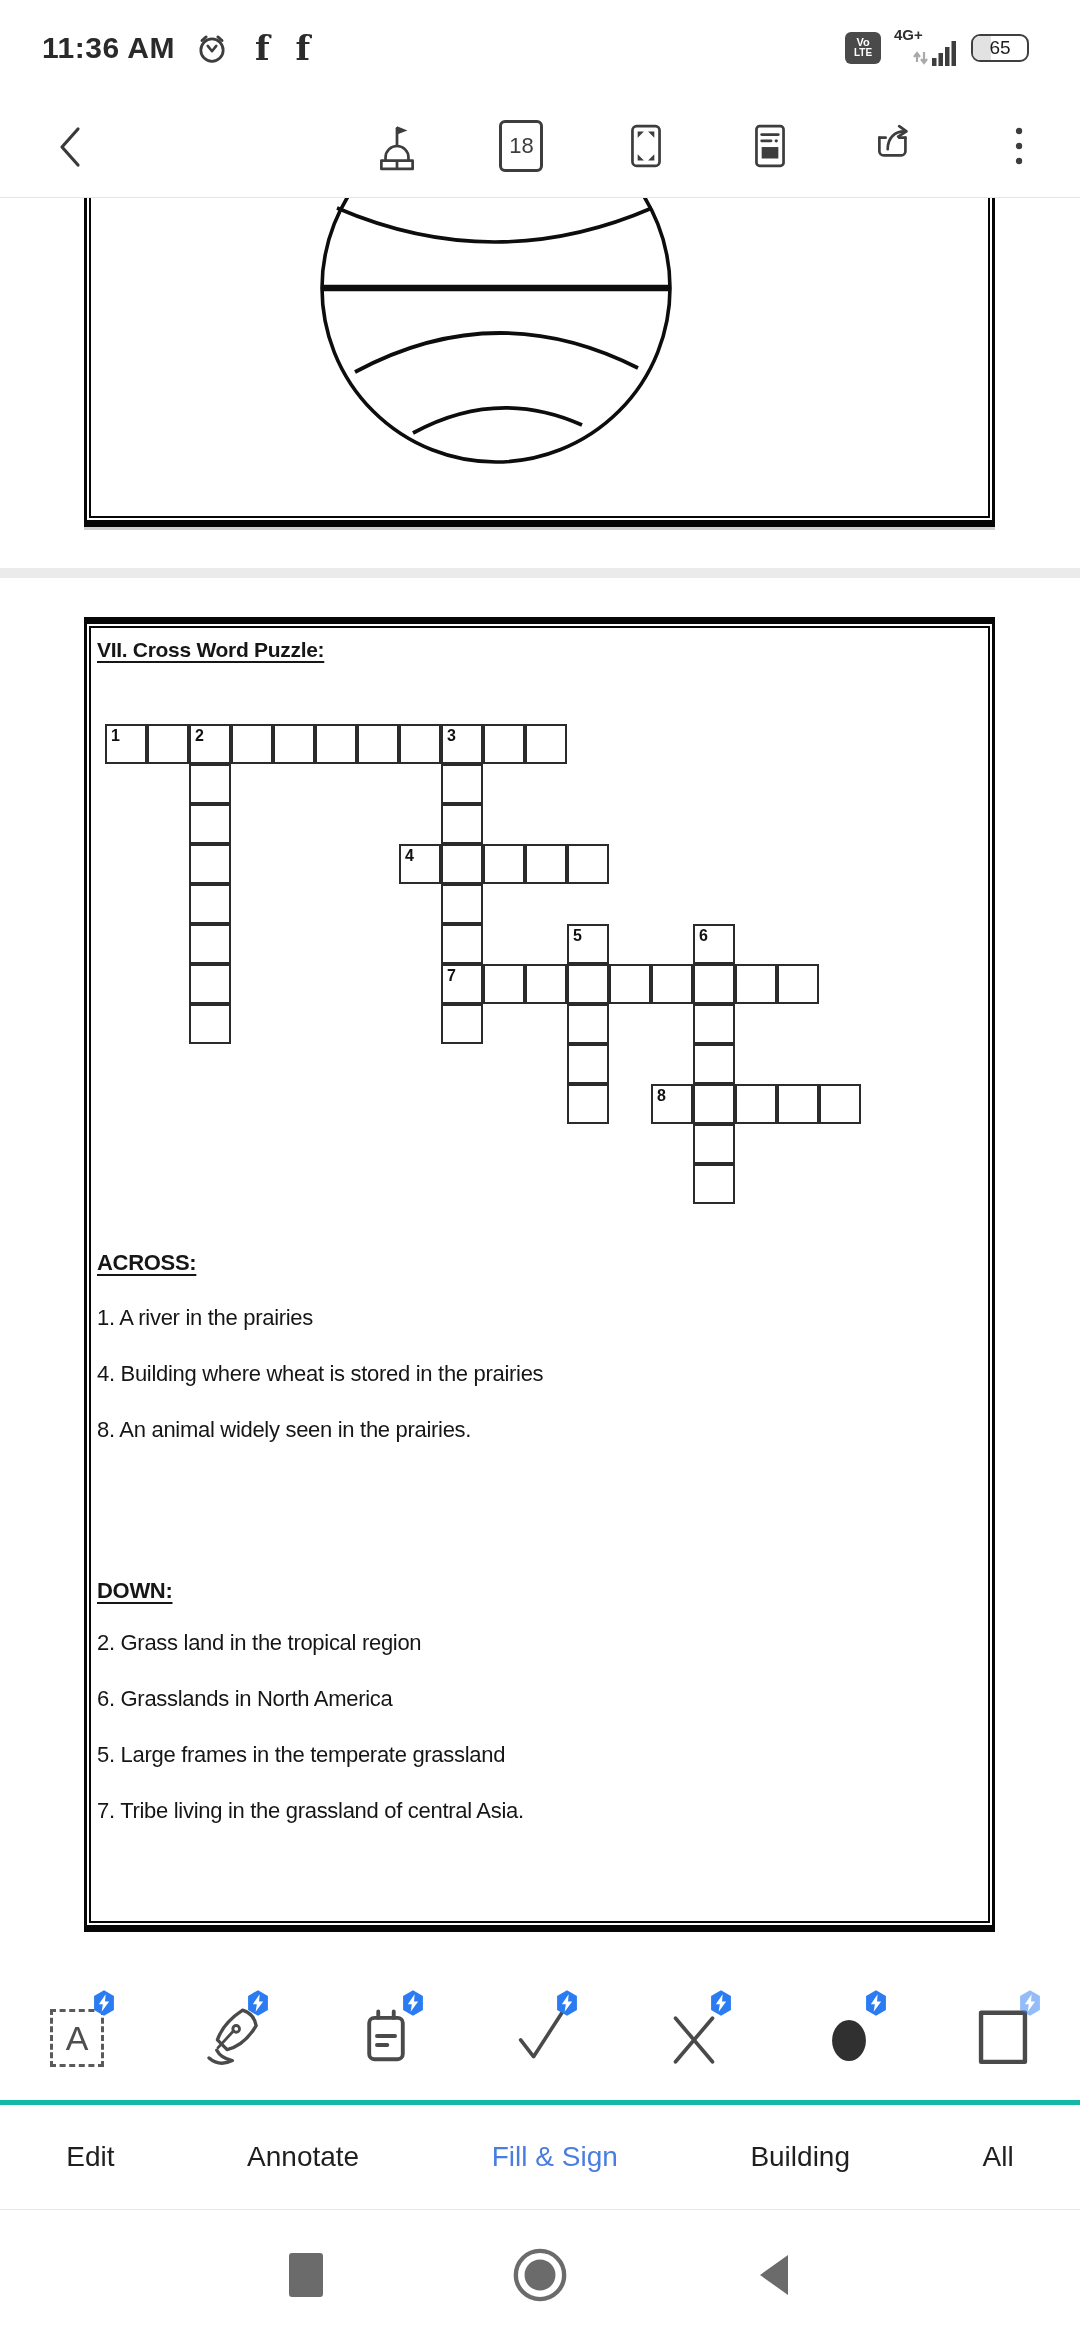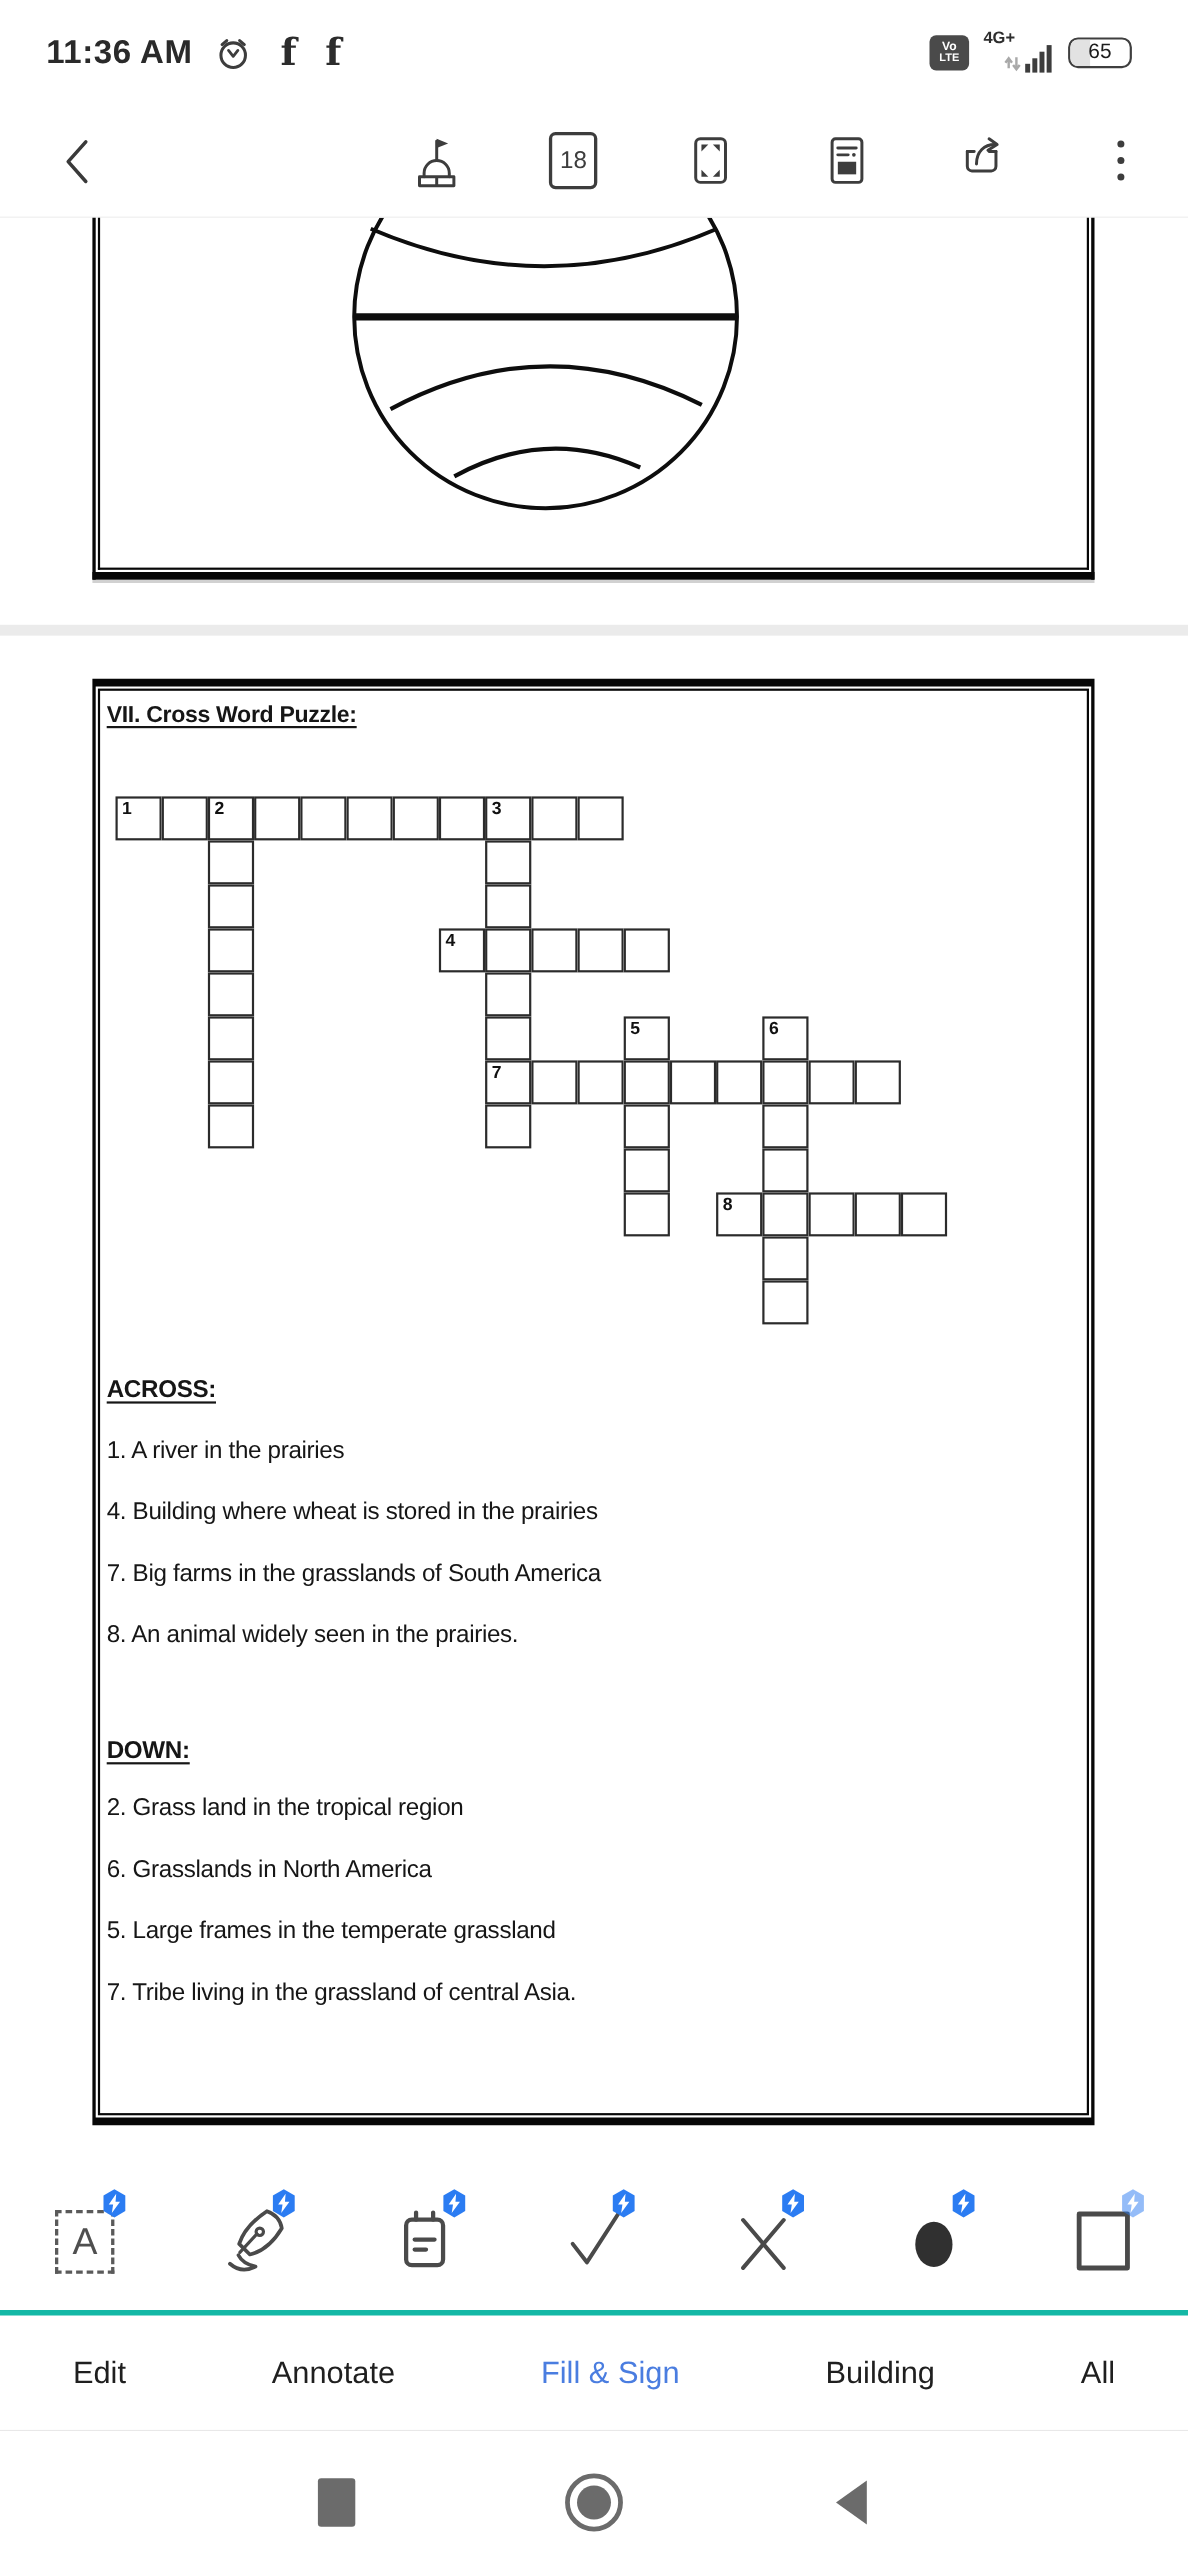--- a/index.html
+++ b/index.html
@@ -282,21 +282,20 @@
         <div class="cw-cell" style="left: 588px; top: 360px;"></div>
         <div class="cw-cell" style="left: 630px; top: 360px;"></div>
         <div class="cw-cell" style="left: 672px; top: 360px;"></div>
         <div class="cw-cell" style="left: 714px; top: 360px;"></div>
       </div>
 
     <div id="across-heading" class="doc-text section-heading">ACROSS:</div>
     <div id="across-clues" class="doc-text">
         <div class="clue">1. A river in the prairies</div>
         <div class="clue">4. Building where wheat is stored in the prairies</div>
-        <div class="clue">7. Big farms in the grasslands of South America</div>
         <div class="clue">8. An animal widely seen in the prairies.</div>
       </div>
 
     <div id="down-heading" class="doc-text section-heading">DOWN:</div>
     <div id="down-clues" class="doc-text">
         <div class="clue">2. Grass land in the tropical region</div>
         <div class="clue">6. Grasslands in North America</div>
         <div class="clue">5. Large frames in the temperate grassland</div>
         <div class="clue">7. Tribe living in the grassland of central Asia.</div>
       </div>

